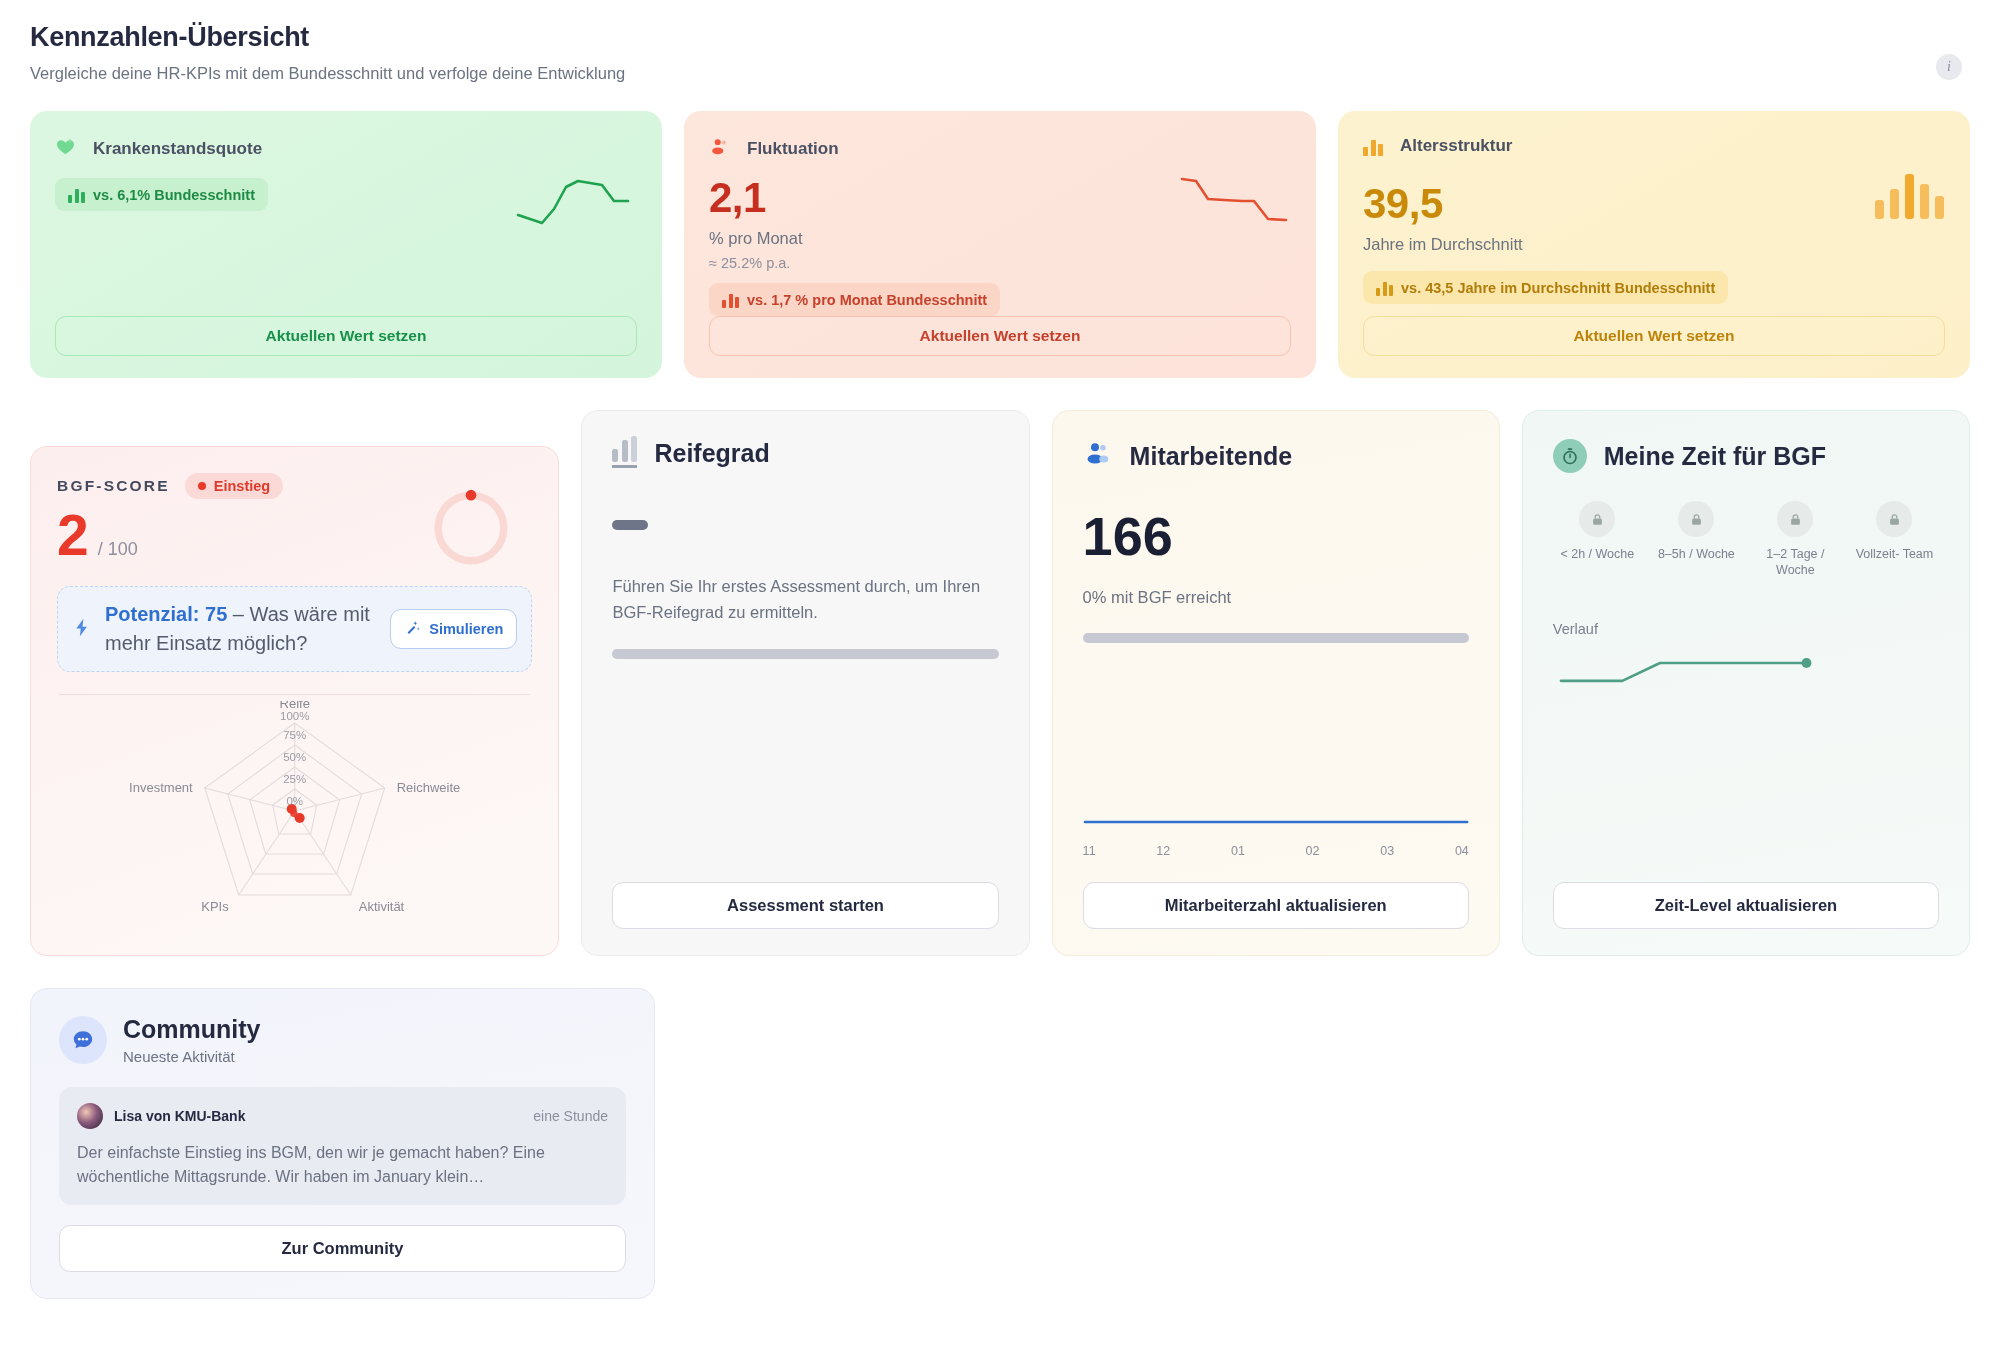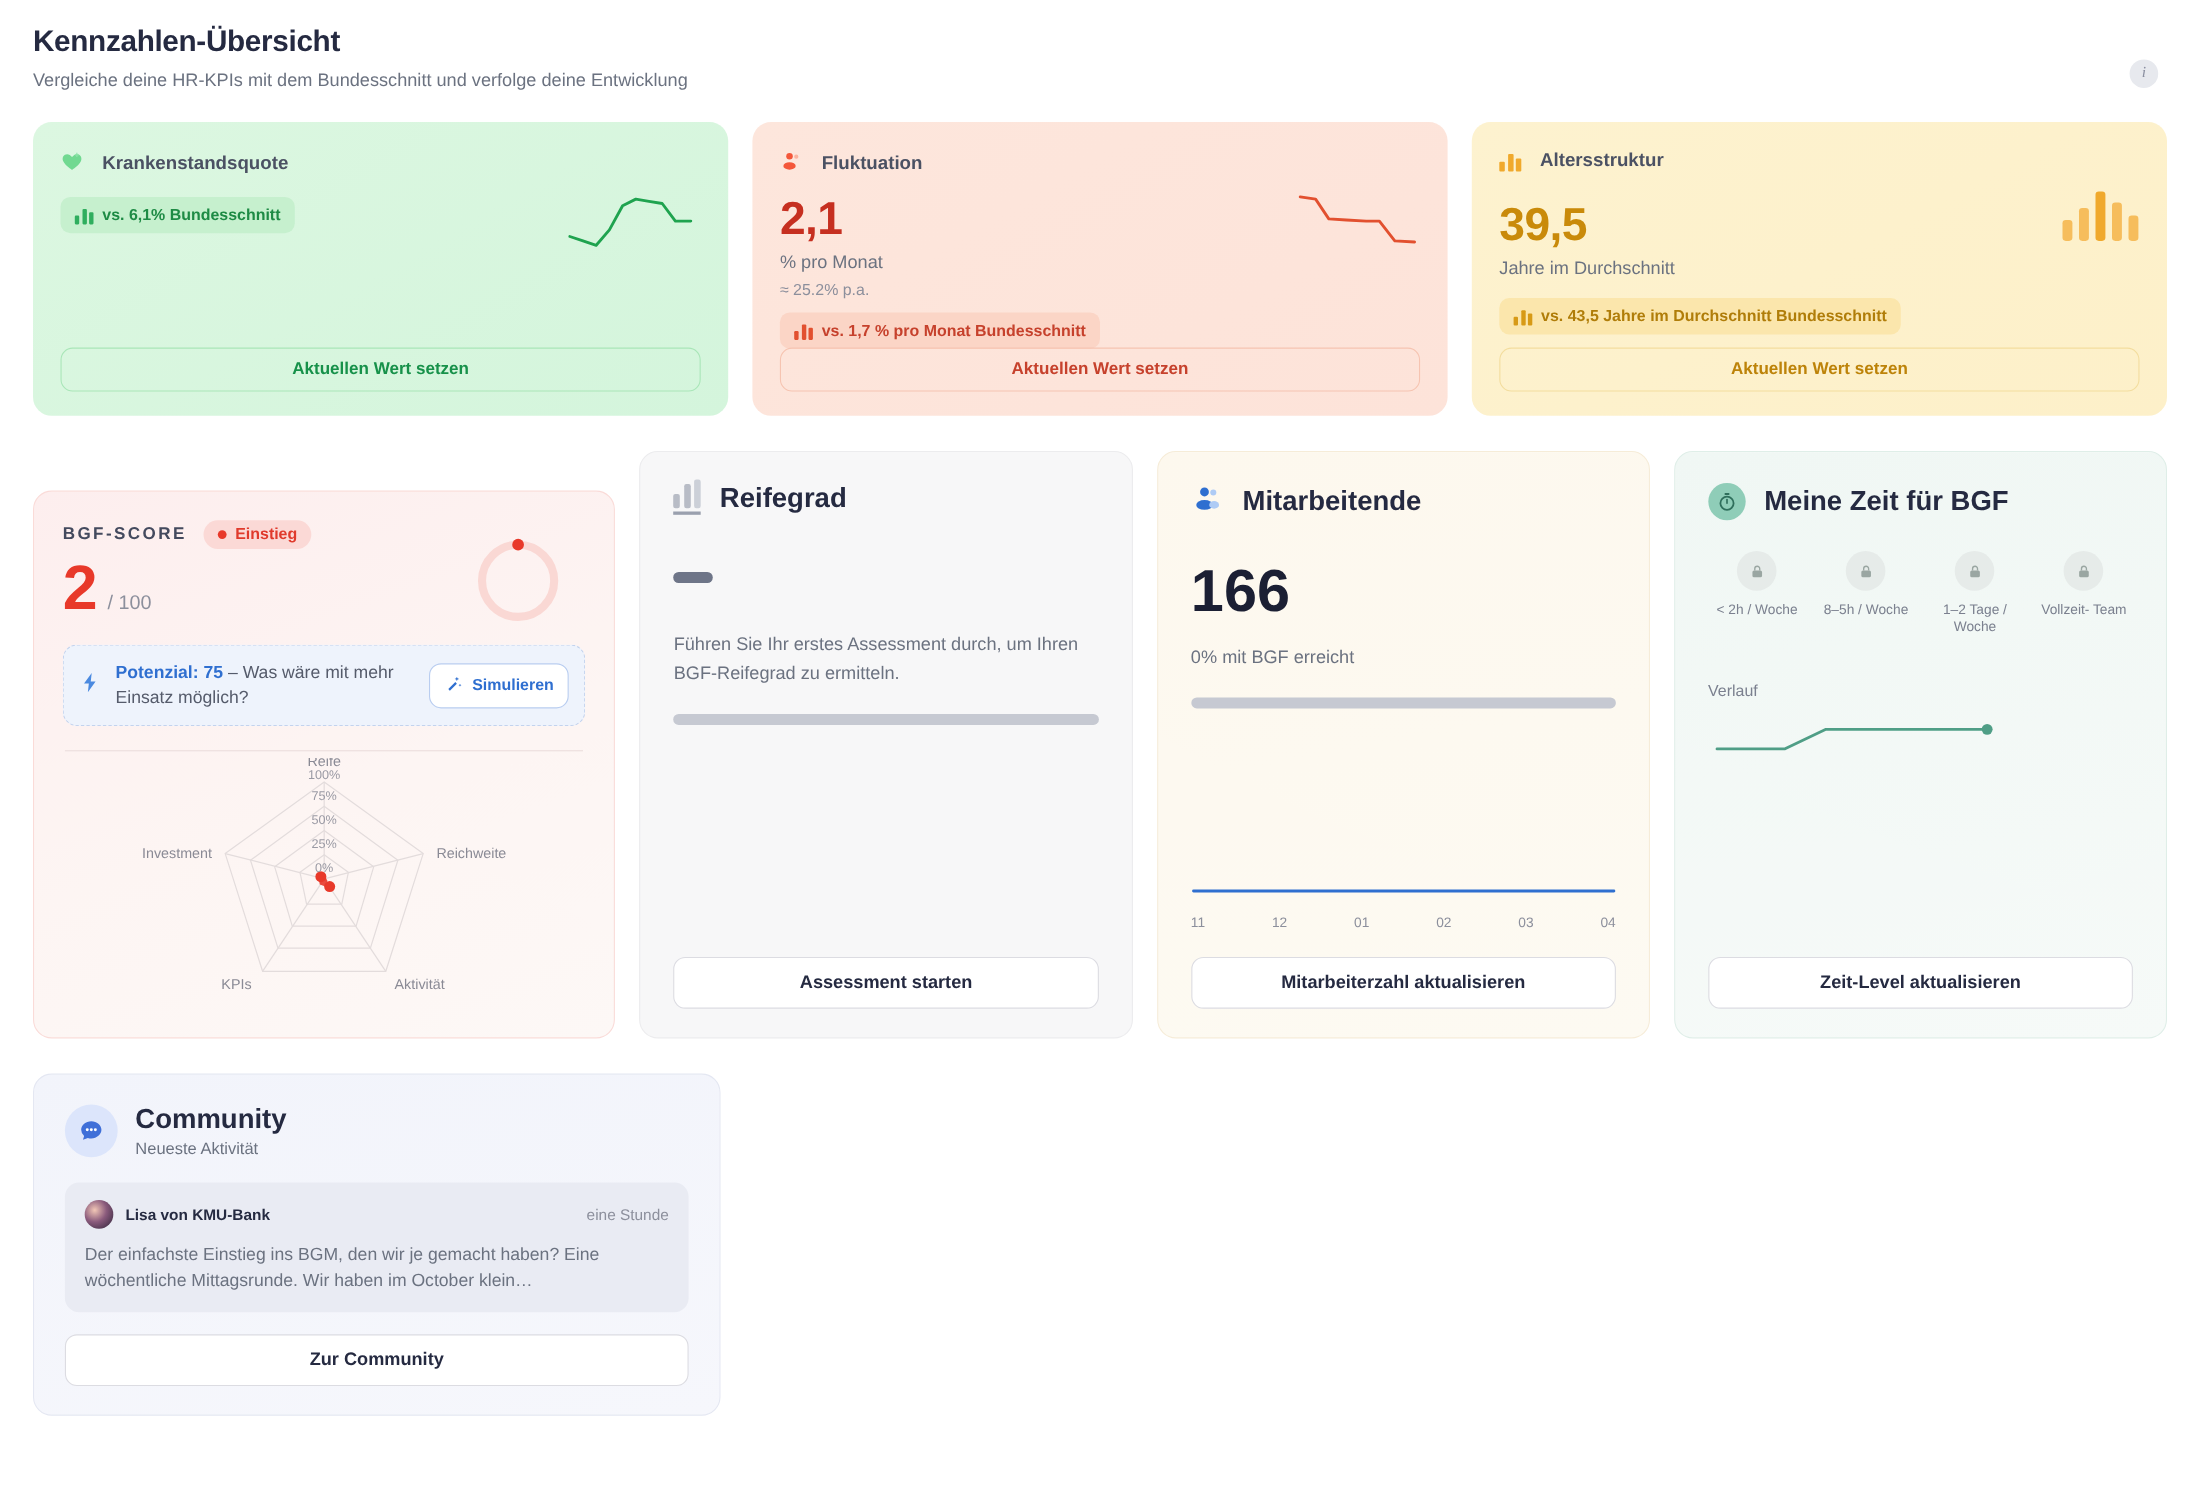--- a/index.html
+++ b/index.html
@@ -86,21 +86,21 @@
   .bgf-score-row { display: flex; align-items: baseline; gap: 9px; margin-top: 8px; }
   .bgf-score { font-size: 57px; font-weight: bold; color: #e8392a; line-height: 1; }
   .bgf-max { font-size: 18px; color: #8c8f9c; }
   .ring { position: absolute; right: 46px; top: 40px; width: 82px; height: 82px; }
 
   .pot {
     margin-top: 22px; display: flex; align-items: center; gap: 12px;
     border: 1.6px dashed #c3d3ee; background: #eef3fc; border-radius: 13px;
     padding: 13px 14px;
   }
-  .pot-txt { font-size: 16px; color: #555b6b; line-height: 1.45; flex: 1; }
+  .pot-txt { font-size: 20px; color: #555b6b; line-height: 1.45; flex: 1; }
   .pot-txt b { color: #2f6fd0; }
   .sim-btn {
     display: inline-flex; align-items: center; gap: 8px;
     border: 1.4px solid #b9cdf0; background: #ffffff; color: #2f6fd0;
     border-radius: 11px; padding: 9px 13px; font-size: 14.5px; font-weight: bold; cursor: pointer;
   }
   .hr { height: 1px; background: #ecdedd; margin: 22px 2px 0 2px; }
   .radar-wrap { position: relative; height: 232px; margin-top: 6px; }
 
   
@@ -457,19 +457,19 @@
         <span class="com-sub" style="display:block">Neueste Aktivität</span>
       </span>
     </div>
 
     <div class="post">
       <div class="post-head">
         <span class="post-av"></span>
         <span class="post-name">Lisa von KMU-Bank</span>
         <span class="post-time">eine Stunde</span>
       </div>
-      <div class="post-body">Der einfachste Einstieg ins BGM, den wir je gemacht haben? Eine wöchentliche Mittagsrunde. Wir haben im October klein…</div>
+      <div class="post-body">Der einfachste Einstieg ins BGM, den wir je gemacht haben? Eine wöchentliche Mittagsrunde. Wir haben im January klein…</div>
     </div>
 
     <div class="btm-btn" style="margin-top:20px">Zur Community</div>
   </div>
 
 </div>
 
 </body></html>

